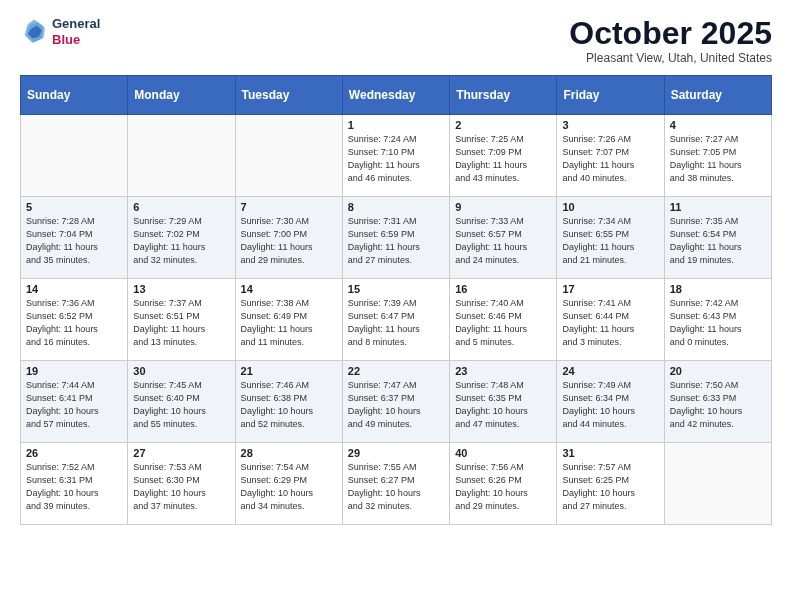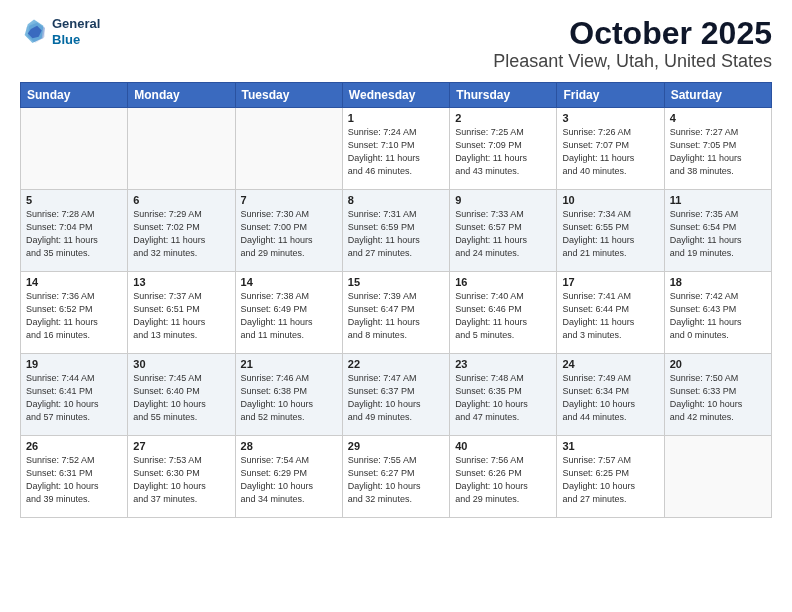--- a/index.html
+++ b/index.html
@@ -27,50 +27,50 @@
       align-items: center;
       gap: 4px;
     }
     .logo-text {
       font-size: 13px;
       font-weight: bold;
       color: #1a3a5c;
       line-height: 1.2;
     }
     .logo-text span {
-      color: #0369a1;
+      color: #be185d;
     }
     .logo-icon {
       width: 28px;
       height: 28px;
     }
     .title-block {
       text-align: right;
     }
     .month-title {
       font-size: 32px;
       font-weight: bold;
       color: #0f172a;
       line-height: 1.1;
     }
     .location-title {
-      font-size: 18px;
+      font-size: 12px;
       color: #444;
     }
     .calendar {
       width: 100%;
       border-collapse: collapse;
       border: 1px solid #ccc;
     }
     .calendar th {
       background-color: #3a6abf;
       color: #fff;
       font-size: 12px;
       font-weight: bold;
-      padding: 5px 6px;
+      padding: 12px 6px;
       text-align: left;
       border: 1px solid #2a52a0;
     }
     .calendar td {
       width: calc(100% / 7);
       vertical-align: top;
       padding: 4px 5px;
       border: 1px solid #ccc;
       font-size: 9.5px;
       color: #333;

